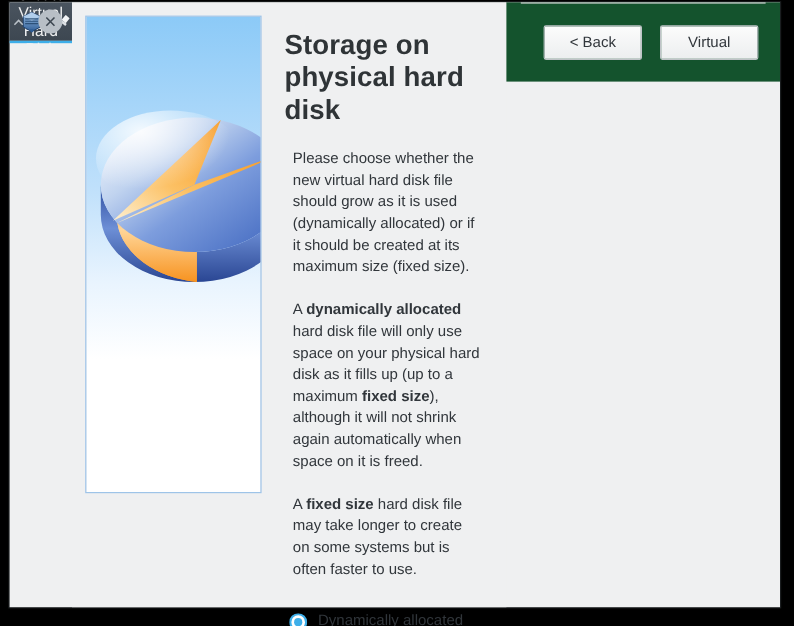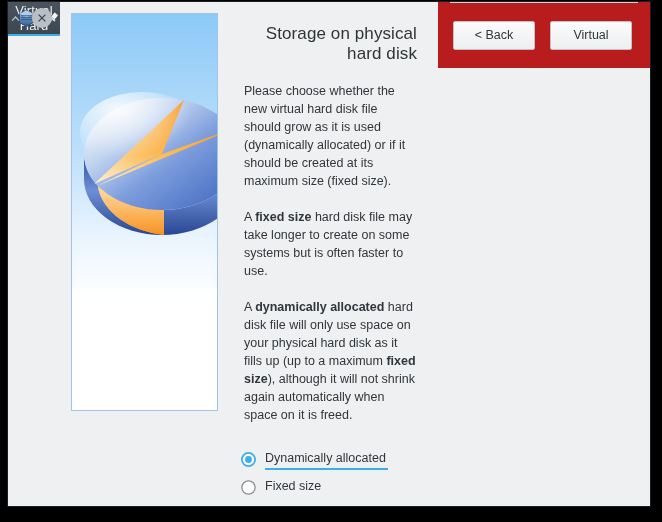--- a/index.html
+++ b/index.html
@@ -118,26 +118,25 @@
   .watermark svg { position:absolute; left:0; top:0; }
 
   
   .content {
     flex: 1;
     padding-left: 19px;
     padding-right: 10px;
     box-sizing: border-box;
   }
   .page-title {
-    font-size: 17px;
-    font-weight: normal;
+    font-size: 23px;
+    font-weight: bold;
     color: #2f3437;
     margin: 11px 0 0 0;
     letter-spacing: 0.1px;
-    text-align: right;
   }
   .para {
     font-size: 12.5px;
     color: #31363b;
     line-height: 18px;
     margin: 0;
     padding: 0 0 0 7px;
   }
   .para.p1 { margin-top: 18px; }
   .para.p2 { margin-top: 18px; }
@@ -169,27 +168,28 @@
     left: 0; right: -2px;
     bottom: -3px;
     height: 2px;
     background: #3daee9;
   }
 
   
   .footer {
     flex: none;
     height: 66px;
-    background: #b91c1c;
+    background: #14532d;
     position: relative;
     display: flex;
     align-items: center;
     justify-content: flex-end;
     padding-right: 18px;
     box-sizing: border-box;
+    padding-left: 16px;
   }
   .separator {
     position: absolute;
     left: 12px; right: 12px;
     top: 0;
     height: 1px;
     background: #d2d4d6;
   }
   .btn {
     width: 82px;
@@ -312,22 +312,22 @@
           <path d="M90 140 L112 86 L22 170 Z" fill="url(#sliceTop)"></path>
 
           <ellipse cx="70" cy="118" rx="62" ry="40" fill="url(#gloss)"></ellipse>
         </svg>
       </div>
 
       <div class="content">
         <h1 class="page-title">Storage on physical hard disk</h1>
 
         <p class="para p1"><span>Please choose whether the new virtual hard disk file should grow as it is used (dynamically allocated) or if it should be created at its maximum size (fixed size).</span></p>
+        <p class="para p2"><span>A </span><b>dynamically allocated</b><span> hard disk file will only use space on your physical hard disk as it fills up (up to a maximum </span><b>fixed size</b><span>), although it will not shrink again automatically when space on it is freed.</span></p>
         <p class="para p3"><span>A </span><b>fixed size</b><span> hard disk file may take longer to create on some systems but is often faster to use.</span></p>
-        <p class="para p2"><span>A </span><b>dynamically allocated</b><span> hard disk file will only use space on your physical hard disk as it fills up (up to a maximum </span><b>fixed size</b><span>), although it will not shrink again automatically when space on it is freed.</span></p>
 
         <div class="radio-group">
 
           <div class="radio-row focused">
             <span class="radio-mark">
               <svg width="15" height="15" viewBox="0 0 15 15">
                 <circle cx="7.5" cy="7.5" r="6.6" fill="#ffffff" stroke="#3daee9" stroke-width="1.8"></circle>
                 <circle cx="7.5" cy="7.5" r="3.4" fill="#3daee9"></circle>
               </svg>
             </span>

